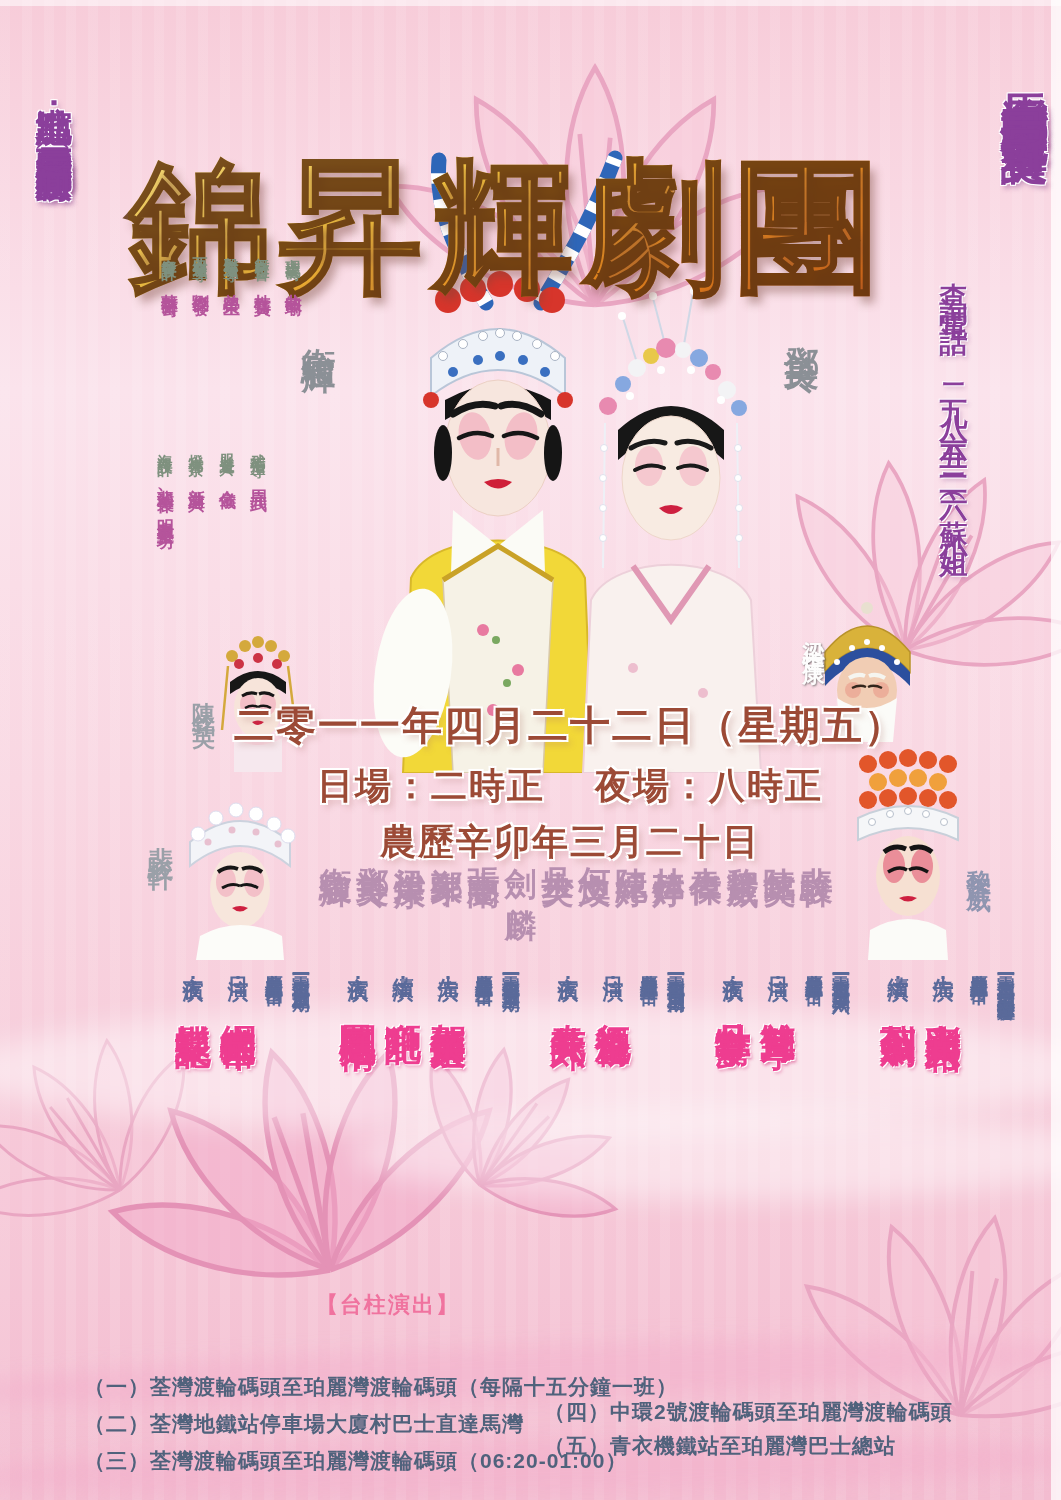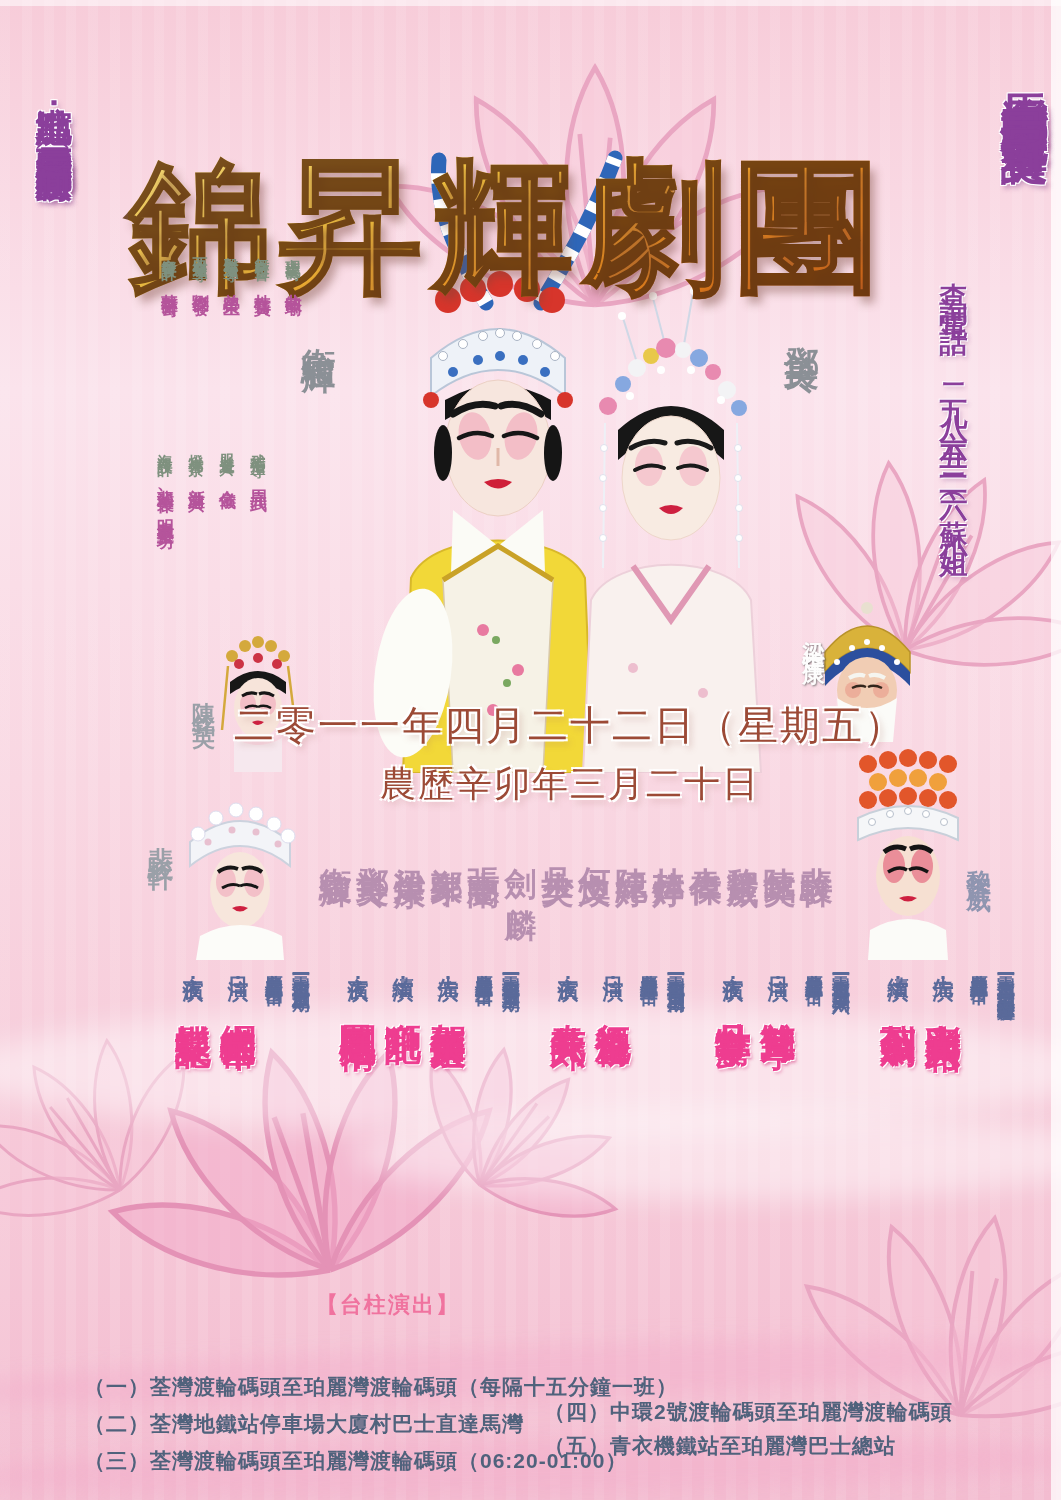--- a/index.html
+++ b/index.html
@@ -54,21 +54,21 @@
   .c-name{font-size:17px;color:var(--creditmag);letter-spacing:2.5px;font-weight:700;display:inline-block;margin-top:6px;}
 
   .ptag{writing-mode:vertical-rl;line-height:1;position:absolute;font-weight:600;}
   #ptag-wai{left:302px;top:320px;font-size:34px;letter-spacing:6px;color:#8b9096;}
   #ptag-tang{left:785px;top:320px;font-size:34px;letter-spacing:6px;color:#8b9096;}
   #ptag-leung{left:802px;top:622px;font-size:23px;letter-spacing:10px;color:#fdfdfd;text-shadow:1px 1px 2px rgba(90,90,90,.7);}
   #ptag-chan{left:192px;top:683px;font-size:23px;letter-spacing:12px;color:#9aa0a8;}
   #ptag-pui{left:148px;top:826px;font-size:25px;letter-spacing:10px;color:#9aa0a8;}
   #ptag-lai{left:966px;top:850px;font-size:25px;letter-spacing:8px;color:#8f95b0;}
 
-  #dates{position:absolute;left:120px;top:698px;width:900px;text-align:center;color:var(--brown);font-weight:400;}
+  #dates{position:absolute;left:120px;top:698px;width:900px;text-align:center;color:var(--brown);font-weight:700;}
   #dates .d1{font-size:40px;letter-spacing:2px;}
   #dates .d2{font-size:36px;margin-top:9px;letter-spacing:2px;}
   #dates .d3{font-size:36px;margin-top:7px;letter-spacing:2px;}
   #dates div{text-shadow:2px 2px 0 #fff,-2px -2px 0 #fff,2px -2px 0 #fff,-2px 2px 0 #fff,4px 5px 6px rgba(170,110,100,.35);}
 
   #cast{position:absolute;writing-mode:vertical-rl;line-height:1;right:228px;top:842px;width:570px;height:130px;}
   .cast-name{margin-left:5px;font-size:32px;letter-spacing:4px;color:var(--mauve);font-weight:600;height:100%;}
 
   #schedule{position:absolute;writing-mode:vertical-rl;line-height:1;top:960px;right:46px;width:958px;height:388px;}
   .sch-block{margin-left:30px;height:100%;}
@@ -370,20 +370,21 @@
 
   <div id="ptag-wai" class="ptag">衛駿輝</div>
   <div id="ptag-tang" class="ptag">鄧美玲</div>
   <div id="ptag-leung" class="ptag">梁煒康</div>
   <div id="ptag-chan" class="ptag">陳銘英</div>
   <div id="ptag-pui" class="ptag">裴駿軒</div>
   <div id="ptag-lai" class="ptag">黎耀威</div>
 
   <div id="dates">
     <div class="d1">二零一一年四月二十二日（星期五）</div>
+    <div class="d2">日場：二時正　 夜場：八時正</div>
     <div class="d3">農歷辛卯年三月二十日</div>
   </div>
 
   <div id="cast">
     <div class="cast-name">裴駿軒</div>
     <div class="cast-name">陳銘英</div>
     <div class="cast-name">黎耀威</div>
     <div class="cast-name">袁偉傑</div>
     <div class="cast-name">林煒婷</div>
     <div class="cast-name">陳紀婷</div>

